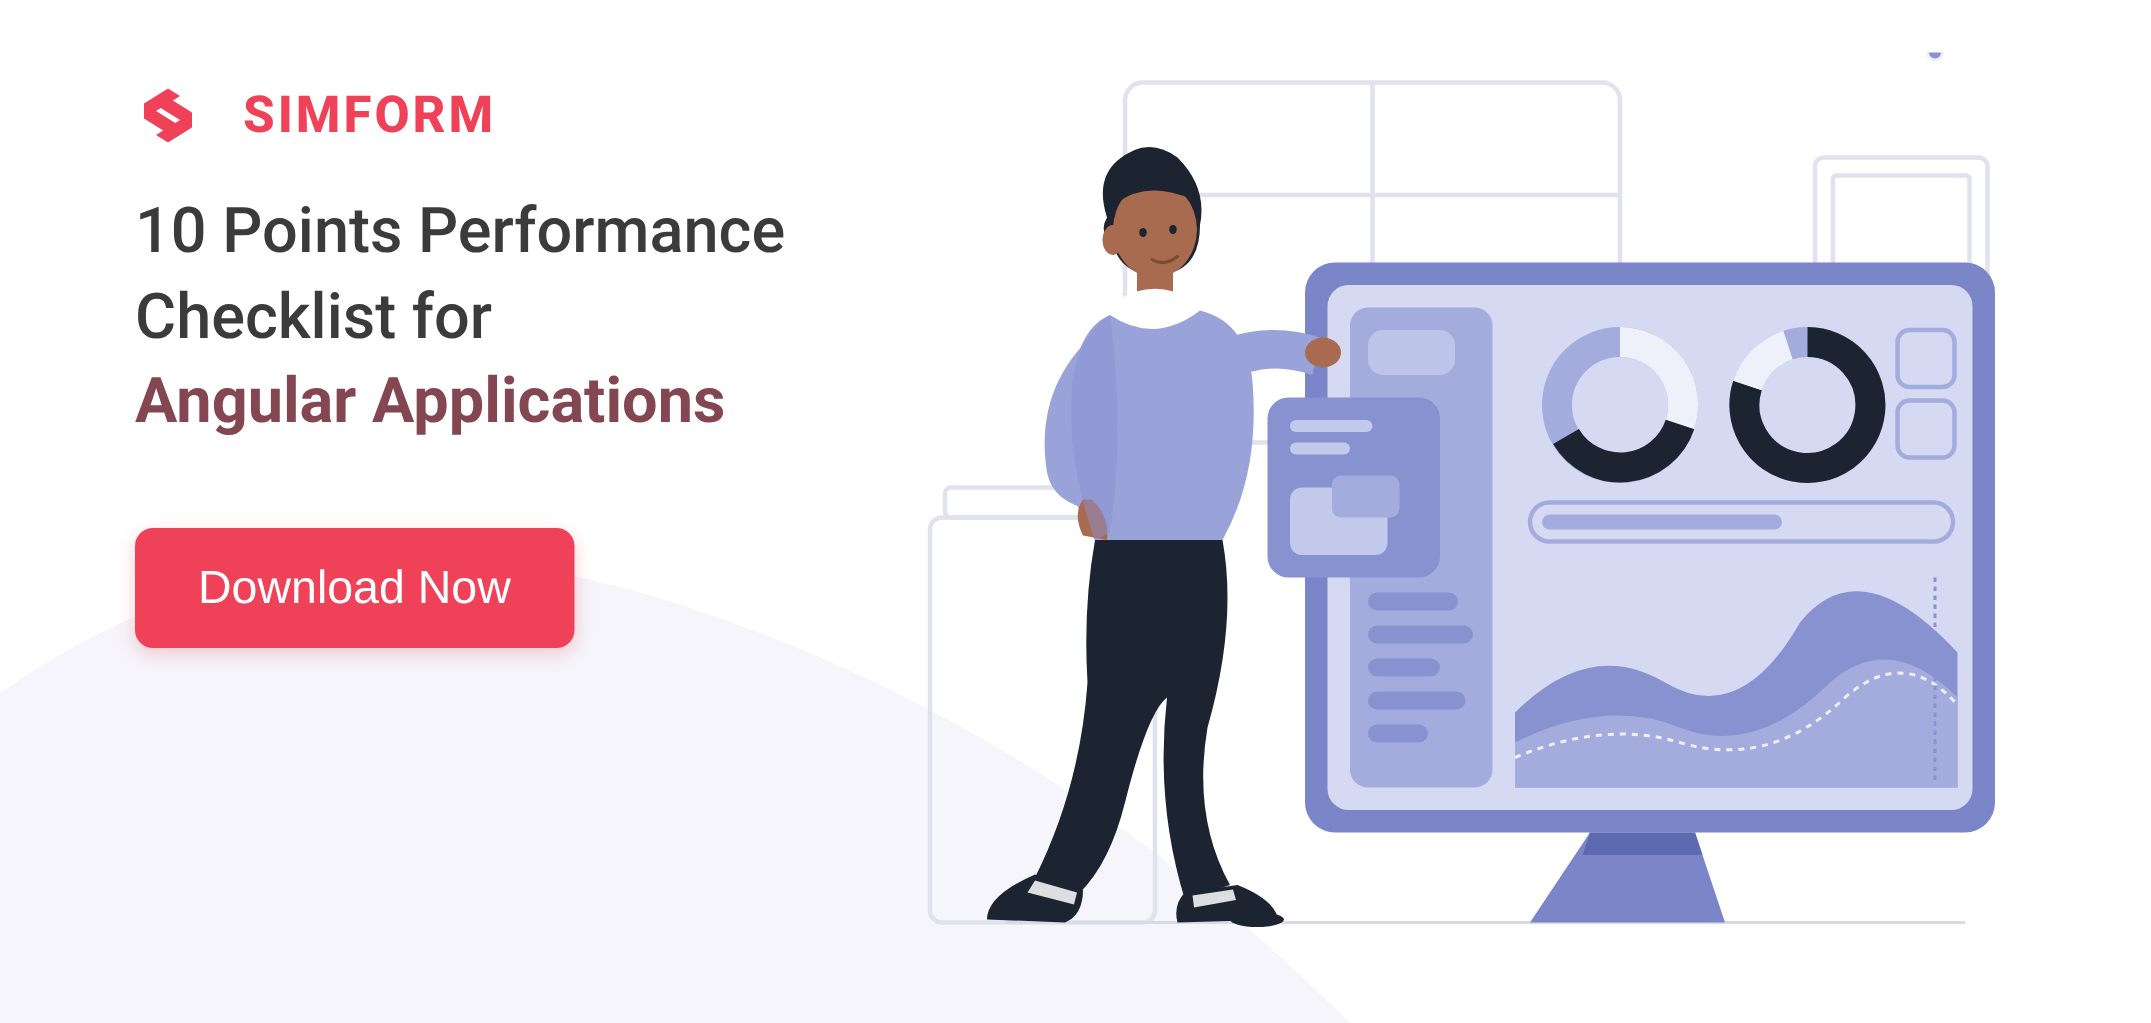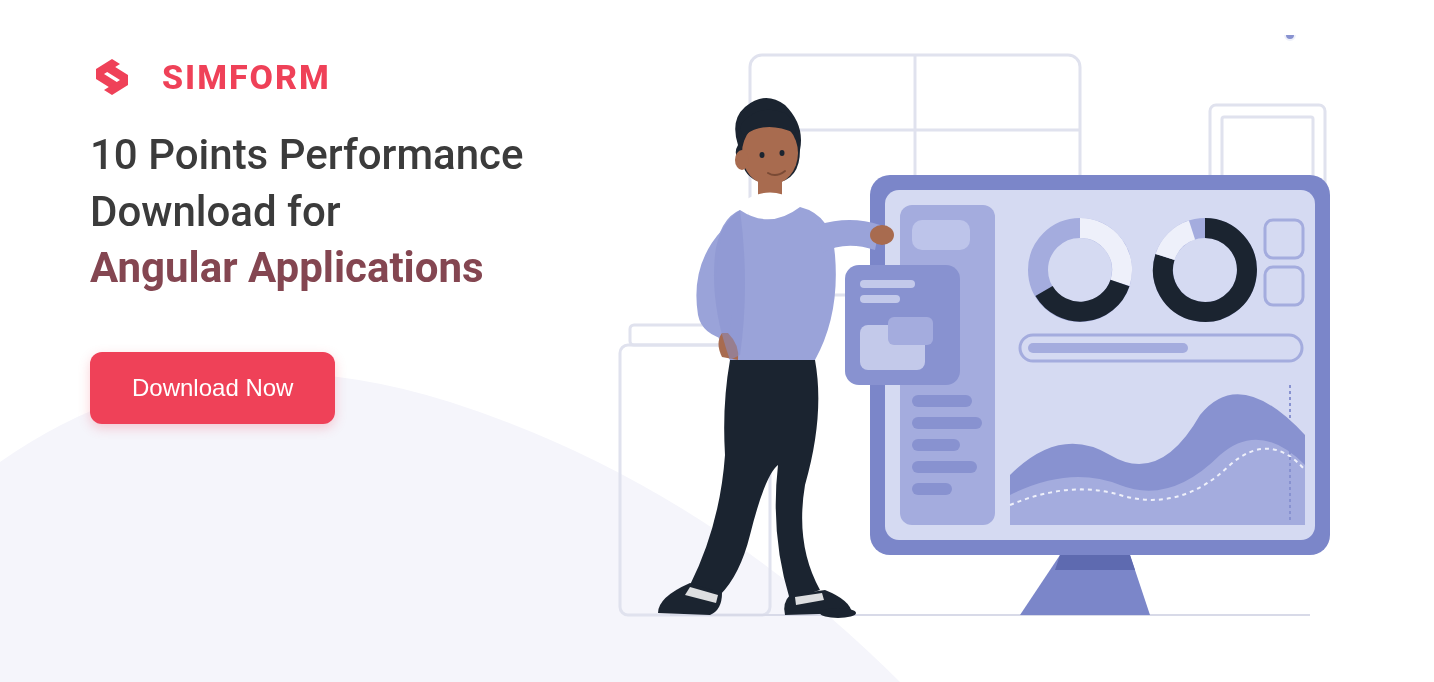--- a/index.html
+++ b/index.html
@@ -57,21 +57,21 @@
     .headline-accent {
       color: #844651;
       font-weight: 700;
     }
     .cta-button {
       display: inline-flex;
       align-items: center;
       justify-content: center;
       background: #EF4158;
       color: #ffffff;
-      font-size: 24px;
+      font-size: 31px;
       font-weight: 400;
       padding: 22px 42px;
       border: none;
       border-radius: 12px;
       cursor: pointer;
       width: fit-content;
       box-shadow: 0 4px 12px rgba(239, 65, 88, 0.25);
     }
     .right-col {
       flex: 1;
@@ -97,21 +97,21 @@
     <div class="logo">
       <svg width="44" height="44" viewBox="0 0 44 44">
         <path d="M 6 14 L 22 4 L 30 9 L 14 19 L 30 29 L 22 34 L 6 24 Z" fill="#EF4158"></path>
         <path d="M 22 10 L 38 20 L 38 30 L 22 40 L 14 35 L 30 25 L 14 15 Z" fill="#EF4158"></path>
       </svg>
       <span class="logo-text">SIMFORM</span>
     </div>
 
     <h1 class="headline">
       <span>10 Points Performance</span><br>
-      <span>Download for</span><br>
+      <span>Checklist for</span><br>
       <span class="headline-accent">Angular Applications</span>
     </h1>
 
     <button class="cta-button">
       <span>Download Now</span>
     </button>
   </div>
 
   <div class="right-col">
     <svg class="illustration" viewBox="0 0 760 640">

